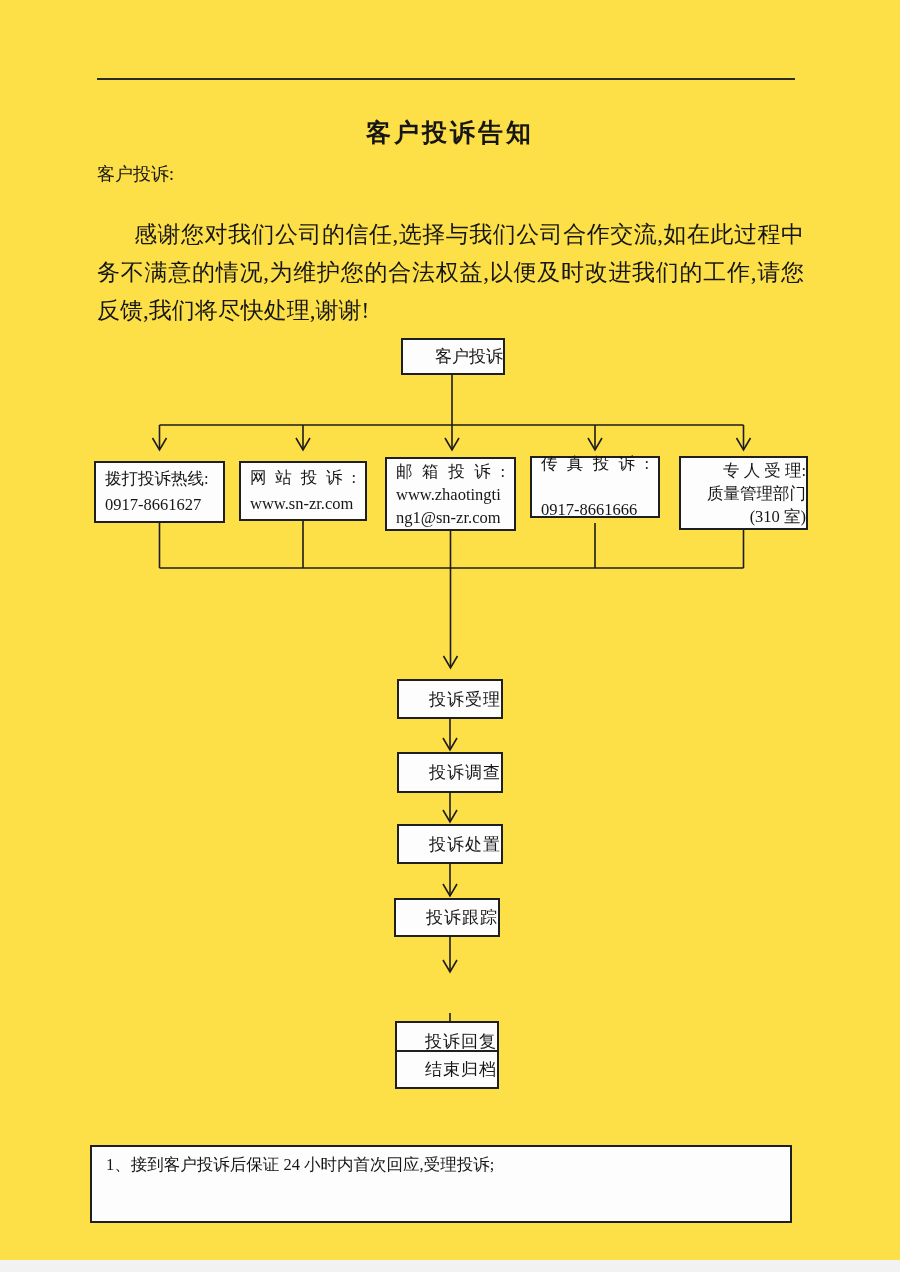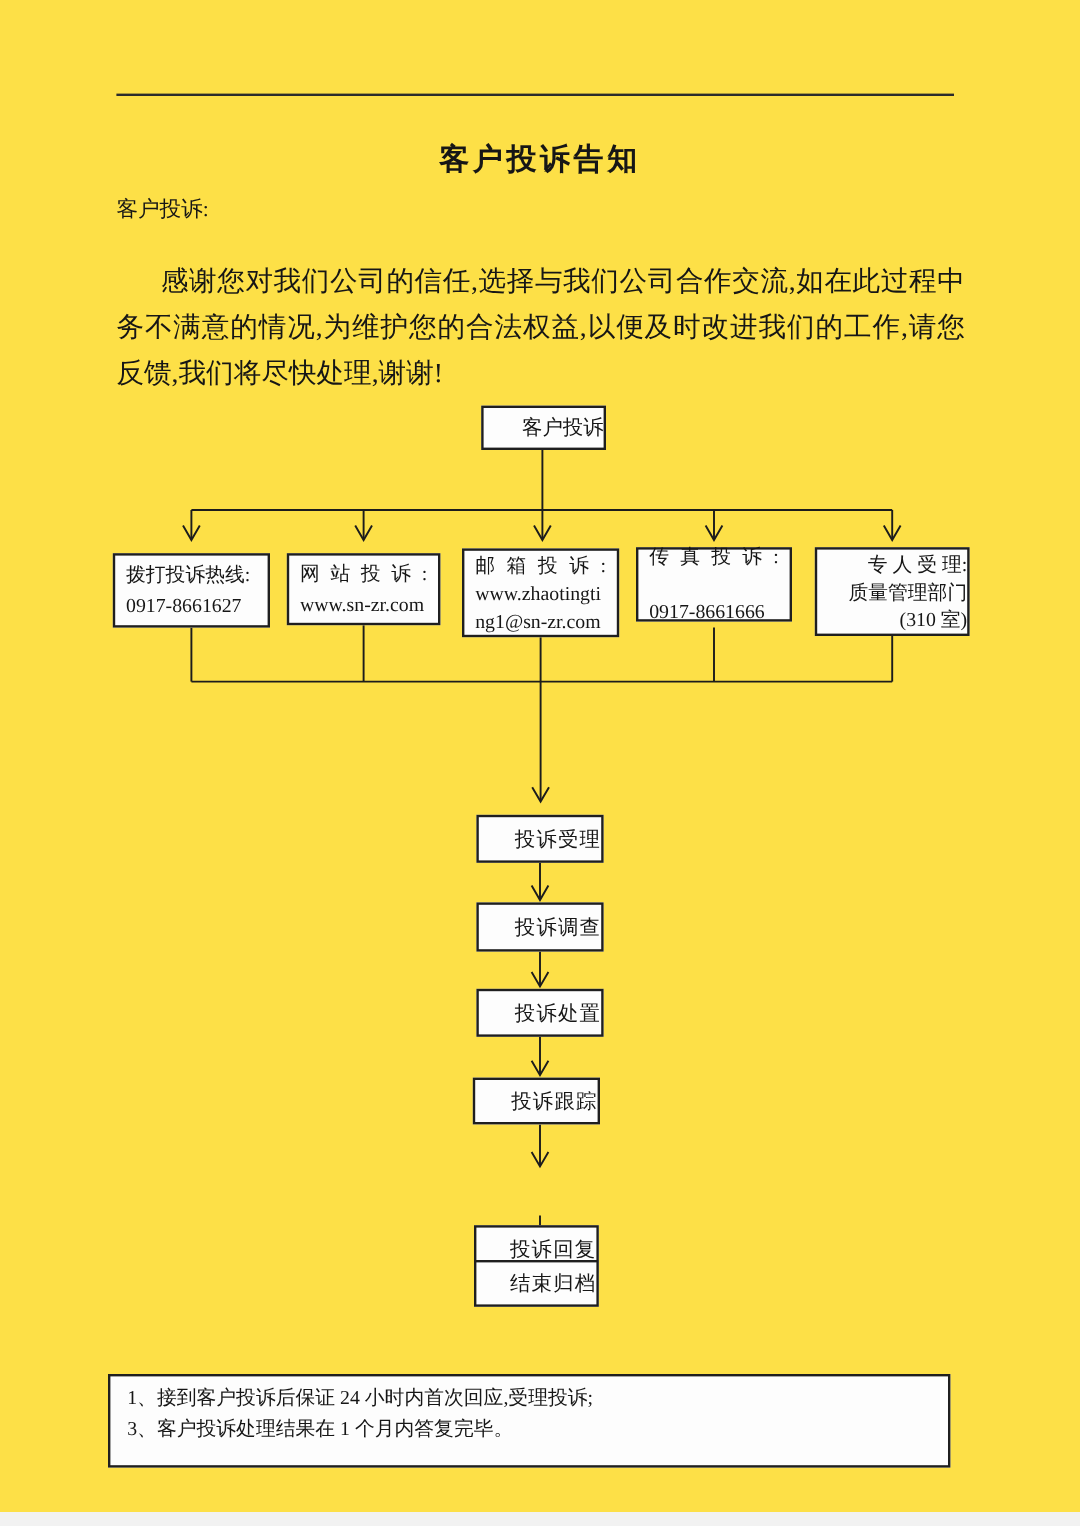--- a/index.html
+++ b/index.html
@@ -159,16 +159,15 @@
   </div>
   <div class="node center step" style="left:395px;top:973px;width:104px;height:40px;margin-top:48px;">
     <span class="ln">投诉回复</span>
   </div>
   <div class="node center step" style="left:395px;top:1050px;width:104px;height:39px;">
     <span class="ln">结束归档</span>
   </div>
 
   <div class="notes-box">
     <div class="note-line">1、接到客户投诉后保证 24 小时内首次回应,受理投诉;</div>
-    <div class="note-line">3、客户投诉处理结果在 1 个月内答复完毕。</div>
   </div>
 
 </div>
 
 </body></html>

